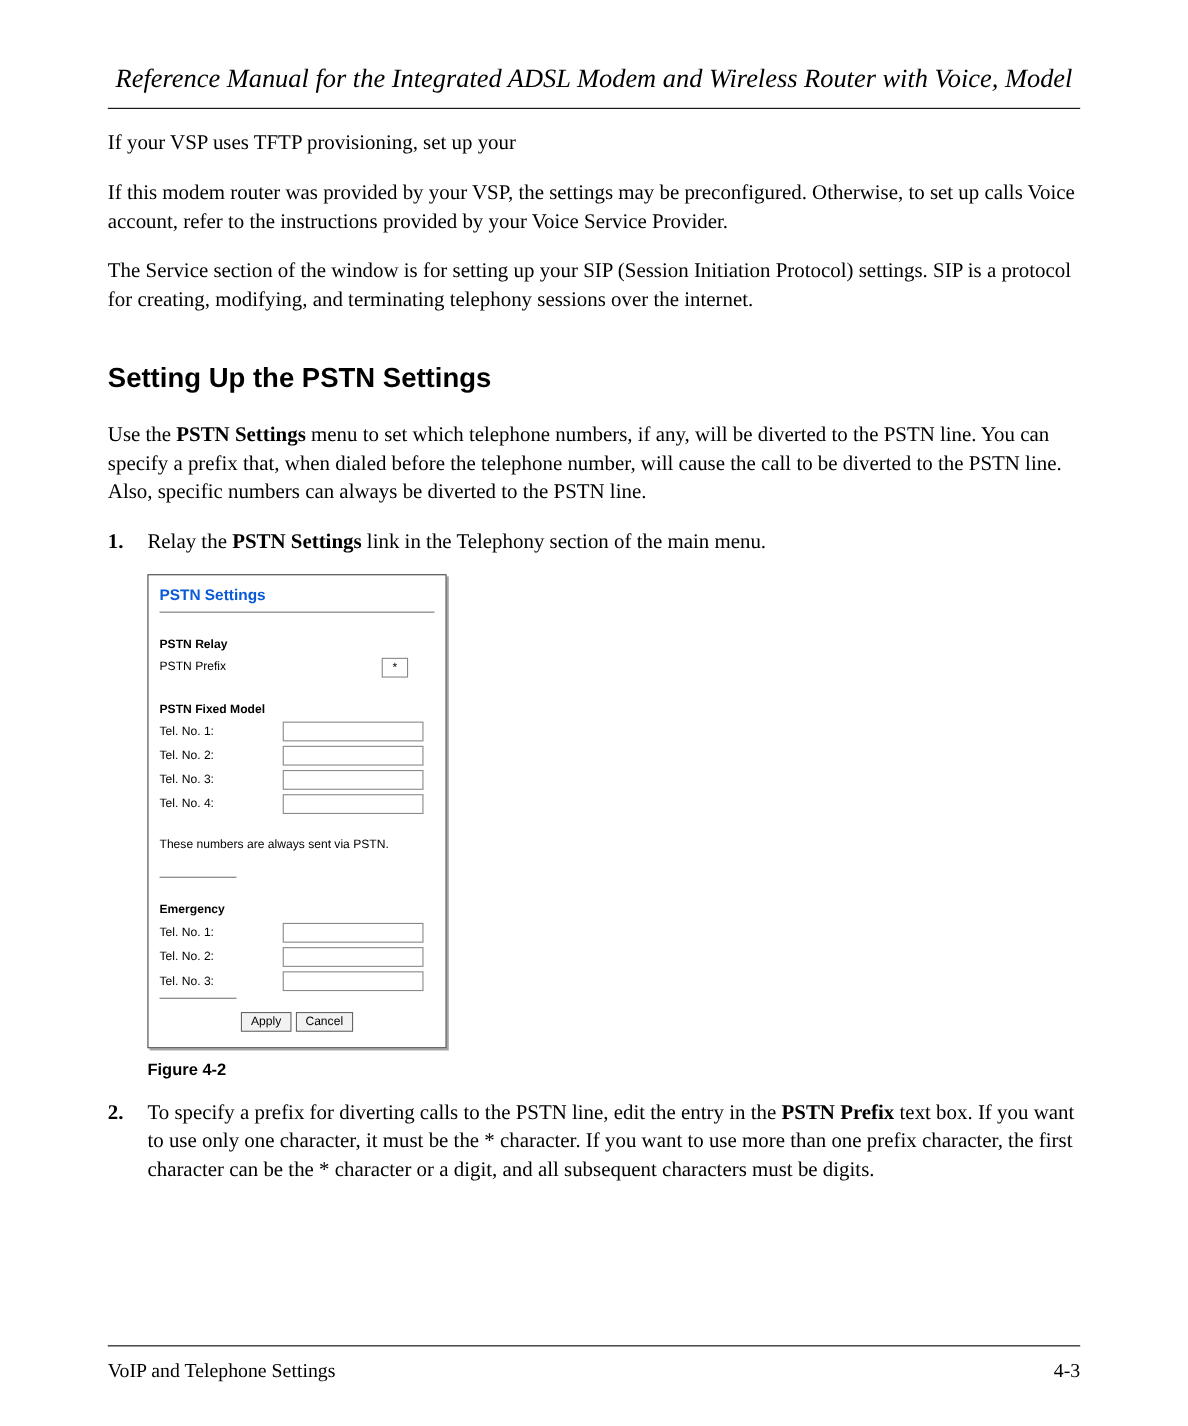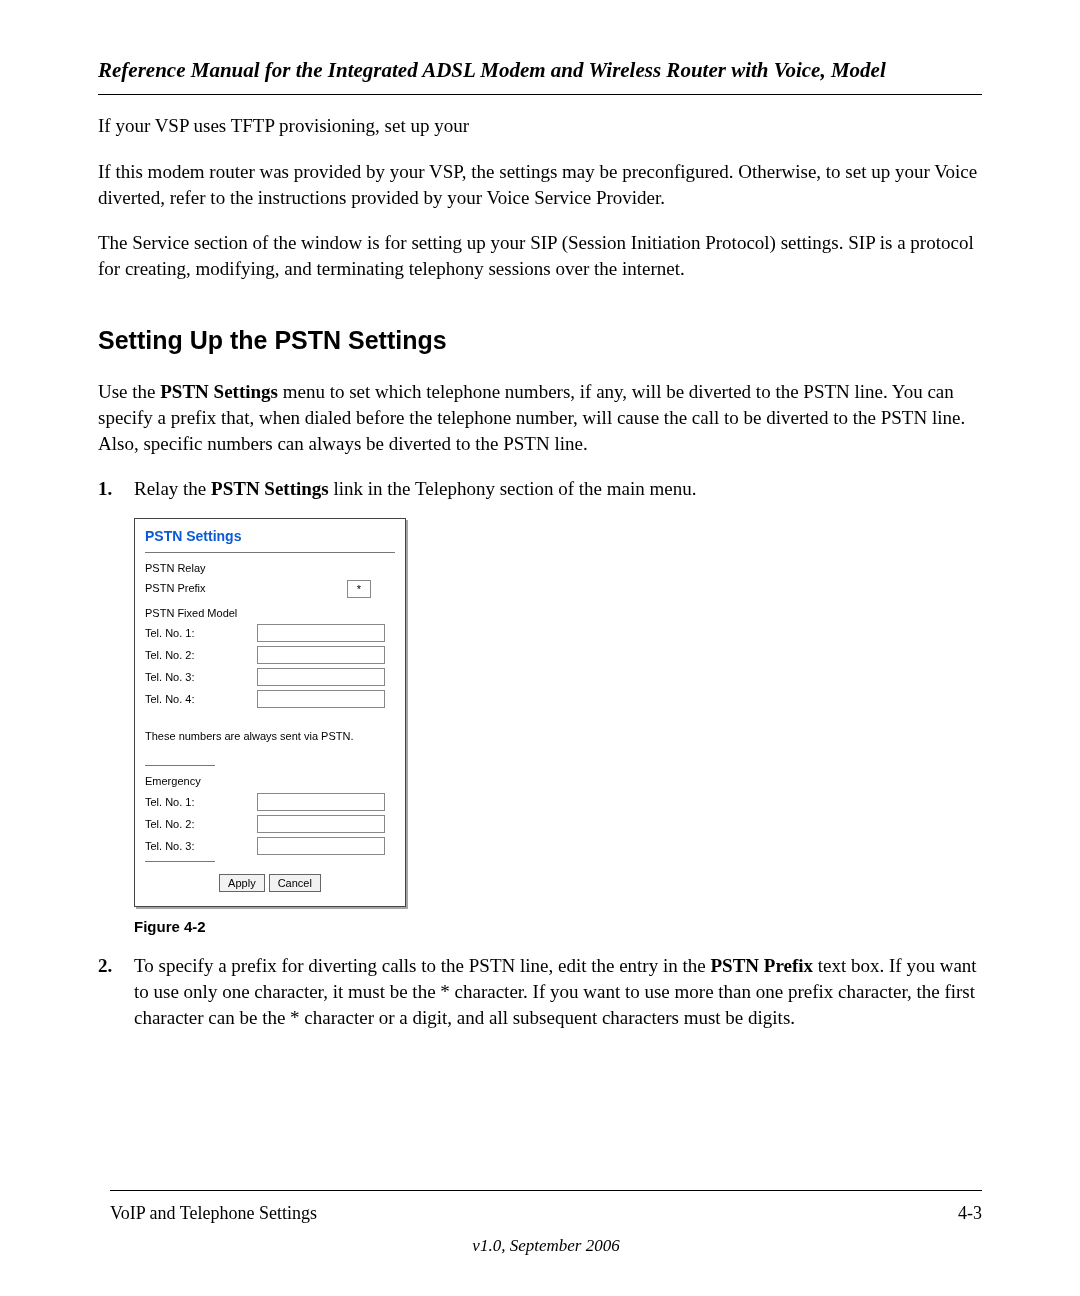--- a/index.html
+++ b/index.html
@@ -9,24 +9,23 @@
       line-height: 1.35;
       color: #000;
       background: #fff;
       width: 1080px;
       min-height: 1296px;
       padding: 56px 98px 40px 98px;
       position: relative;
     }
     .header-title {
       font-style: italic;
-      text-align: left;
-      font-size: 21px;
+      text-align: center;
+      font-size: 24px;
       margin-bottom: 10px;
-      font-weight: bold;
     }
     .header-rule, .footer-rule {
       border: none;
       border-top: 1.5px solid #000;
       margin: 0 0 18px 0;
     }
     .footer-rule { margin: 18px 0 10px 0; }
     .para { margin-bottom: 20px; }
     .section-title {
       font-family: Arial, Helvetica, sans-serif;
@@ -69,23 +68,23 @@
       margin: 6px 0 4px 0;
       width: 100%;
     }
     .short-divider {
       border: none;
       border-top: 1px solid #777;
       margin: 6px 0 6px 0;
       width: 70px;
     }
     .pstn-section-header {
-      font-weight: normal;
-      font-size: 11px;
-      margin-top: 8px;
+      font-weight: bold;
+      font-size: 11px;
+      margin-top: 22px;
       margin-bottom: 4px;
     }
     .pstn-row {
       display: flex;
       align-items: center;
       font-size: 11px;
       margin: 4px 0;
     }
     .pstn-label {
       width: 112px;
@@ -128,21 +127,21 @@
     }
     .figure-caption {
       font-family: Arial, Helvetica, sans-serif;
       font-weight: bold;
       font-size: 15px;
       margin: 10px 0 16px 36px;
     }
     .footer {
       position: absolute;
       bottom: 38px;
-      left: 110px;
+      left: 98px;
       right: 98px;
     }
     .footer-line {
       display: flex;
       justify-content: space-between;
       font-size: 18px;
     }
     .footer-version {
       text-align: center;
       font-style: italic;
@@ -151,21 +150,21 @@
     }
     .spacer-prefix { width: 90px; flex-shrink:0; }
   </style>
 </head>
 <body>
 
 <div class="header-title">Reference Manual for the Integrated ADSL Modem and Wireless Router with Voice, Model</div>
 <hr class="header-rule">
 
 <p class="para">If your VSP uses TFTP provisioning, set up your</p>
-<p class="para">If this modem router was provided by your VSP, the settings may be preconfigured. Otherwise, to set up your Voice diverted, refer to the instructions provided by your Voice Service Provider.</p>
+<p class="para">If this modem router was provided by your VSP, the settings may be preconfigured. Otherwise, to set up calls Voice account, refer to the instructions provided by your Voice Service Provider.</p>
 <p class="para">The Service section of the window is for setting up your SIP (Session Initiation Protocol) settings. SIP is a protocol for creating, modifying, and terminating telephony sessions over the internet.</p>
 
 <h2 class="section-title">Setting Up the PSTN Settings</h2>
 
 <p class="para">
   <span>Use the </span><span class="bold">PSTN Settings</span><span> menu to set which telephone numbers, if any, will be diverted to the PSTN line. You can specify a prefix that, when dialed before the telephone number, will cause the call to be diverted to the PSTN line. Also, specific numbers can always be diverted to the PSTN line.</span>
 </p>
 
 <div class="step">
   <div class="step-num">1.</div>
@@ -236,14 +235,13 @@
     <span>To specify a prefix for diverting calls to the PSTN line, edit the entry in the </span><span class="bold">PSTN Prefix</span><span> text box. If you want to use only one character, it must be the * character. If you want to use more than one prefix character, the first character can be the * character or a digit, and all subsequent characters must be digits.</span>
   </div>
 </div>
 
 <div class="footer">
   <hr class="footer-rule">
   <div class="footer-line">
     <span>VoIP and Telephone Settings</span>
     <span>4-3</span>
   </div>
-  <div class="footer-version">v1.0, September 2006</div>
 </div>
 
 </body></html>

